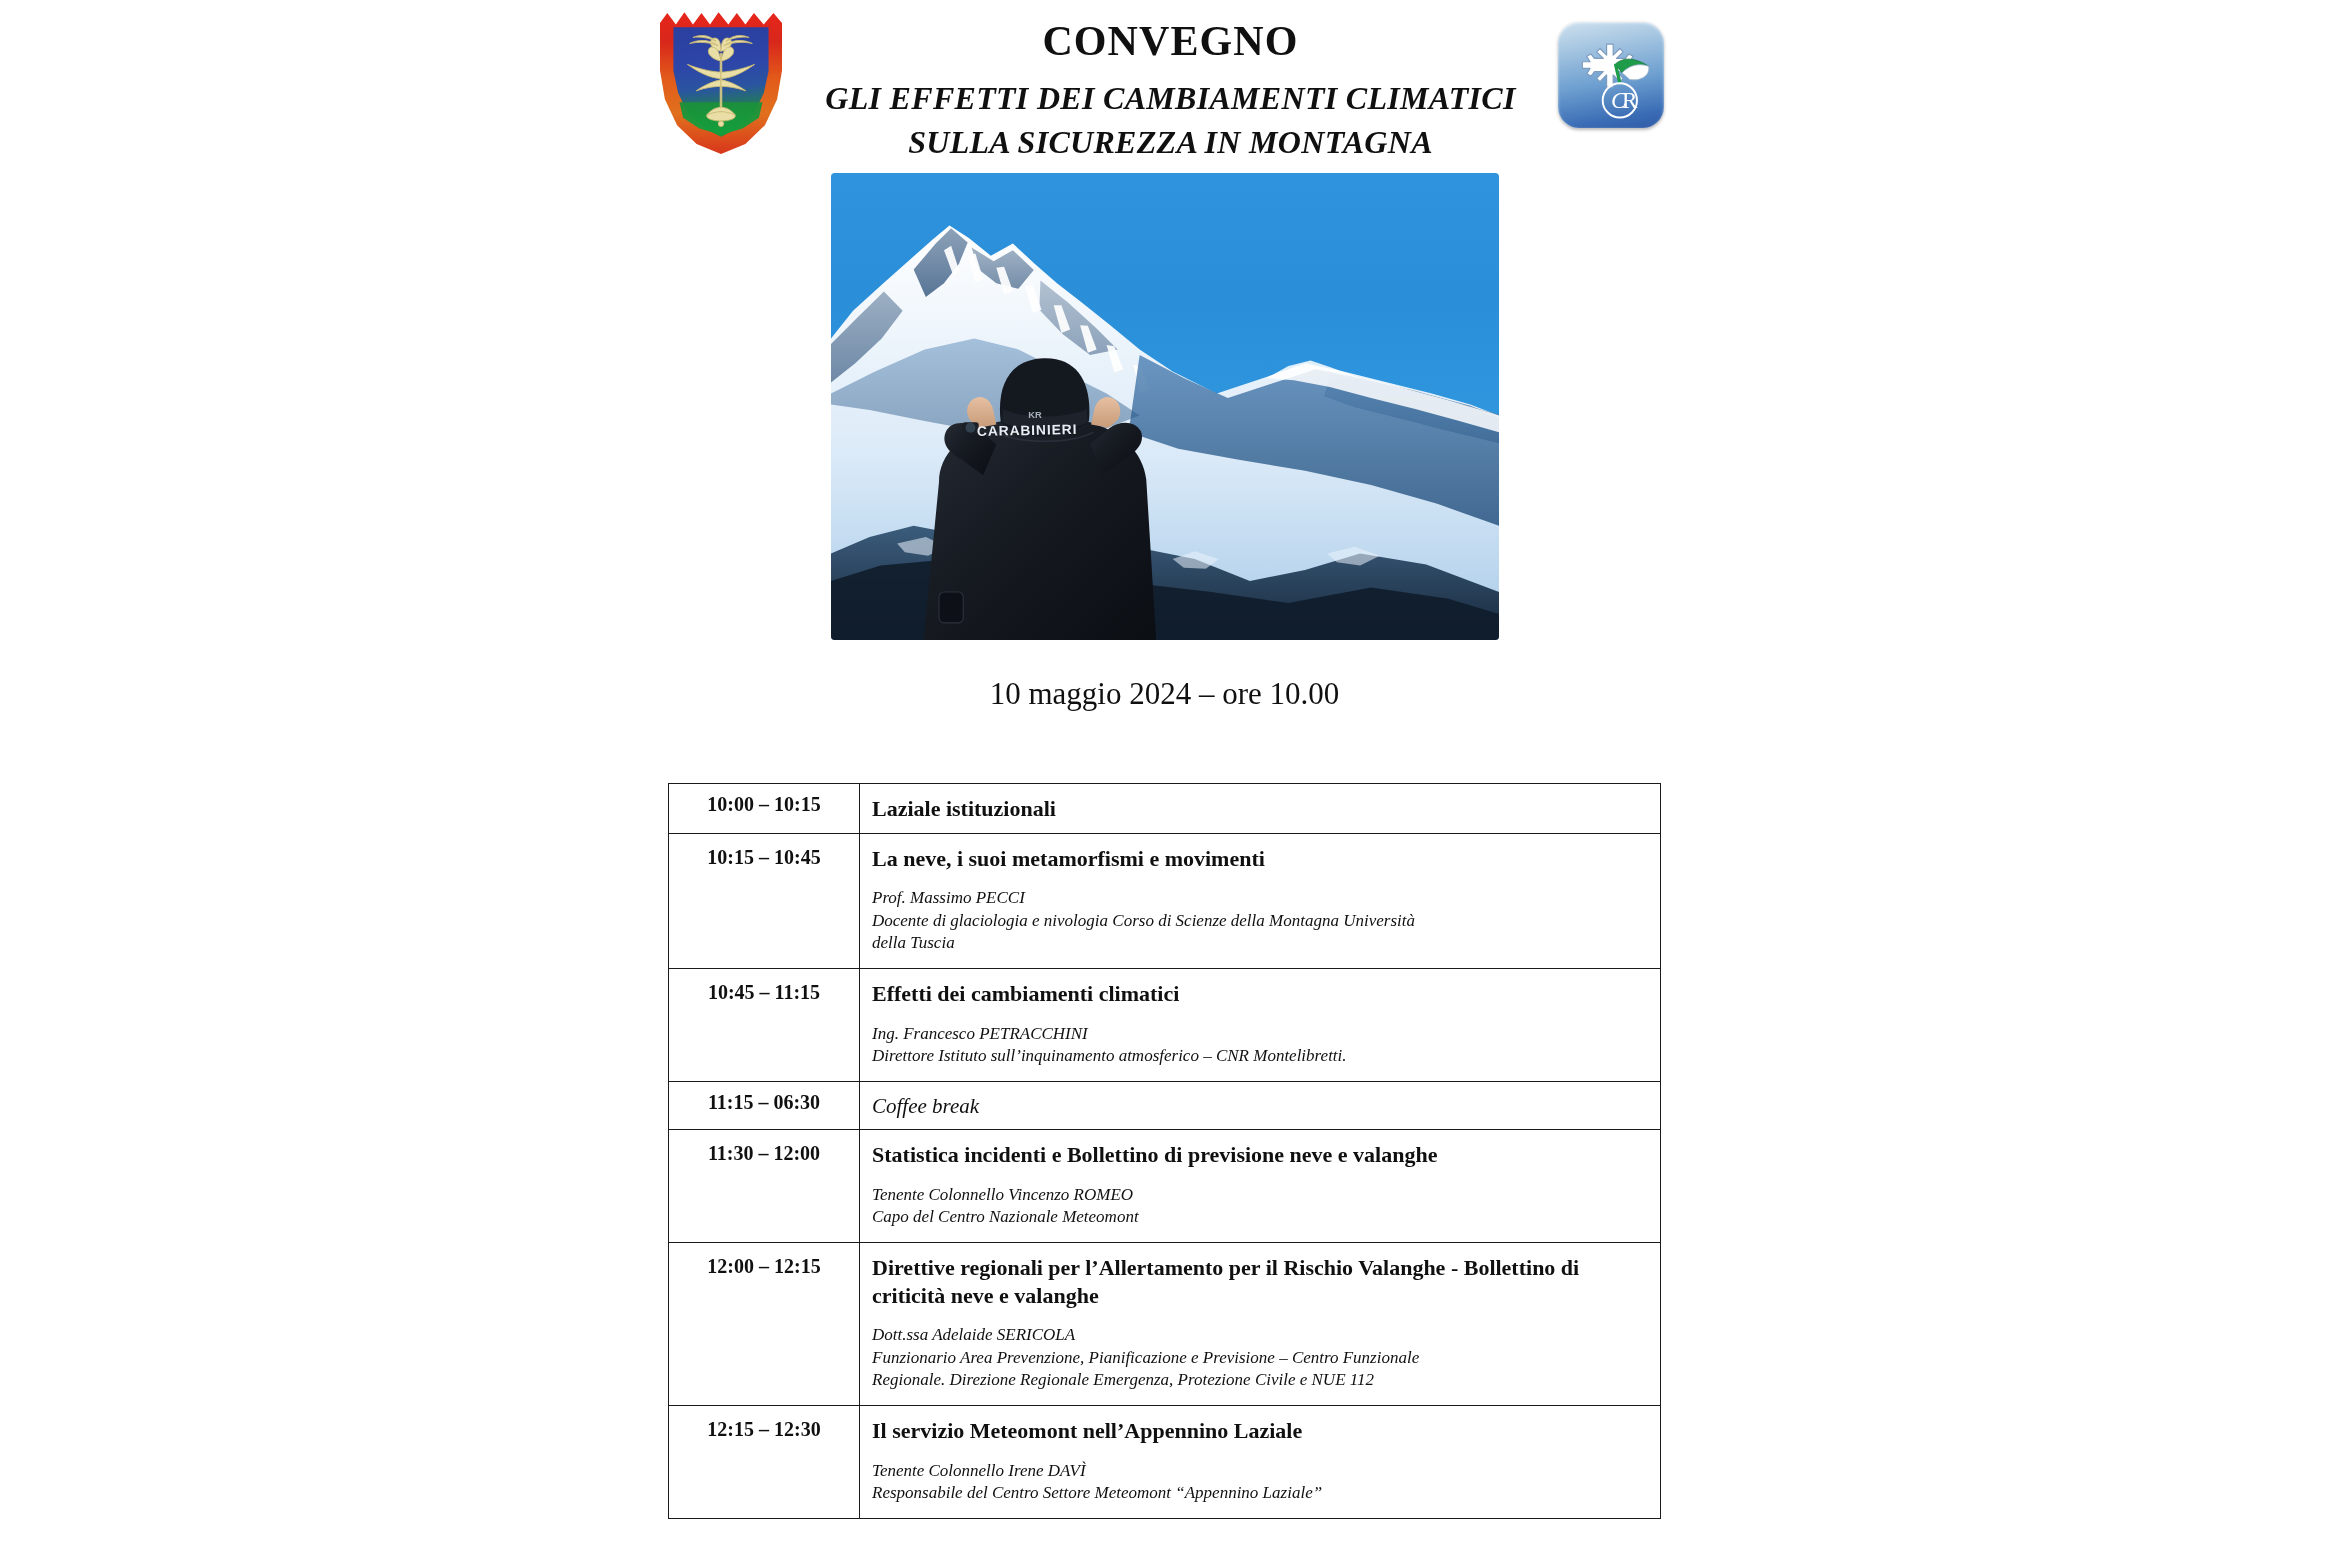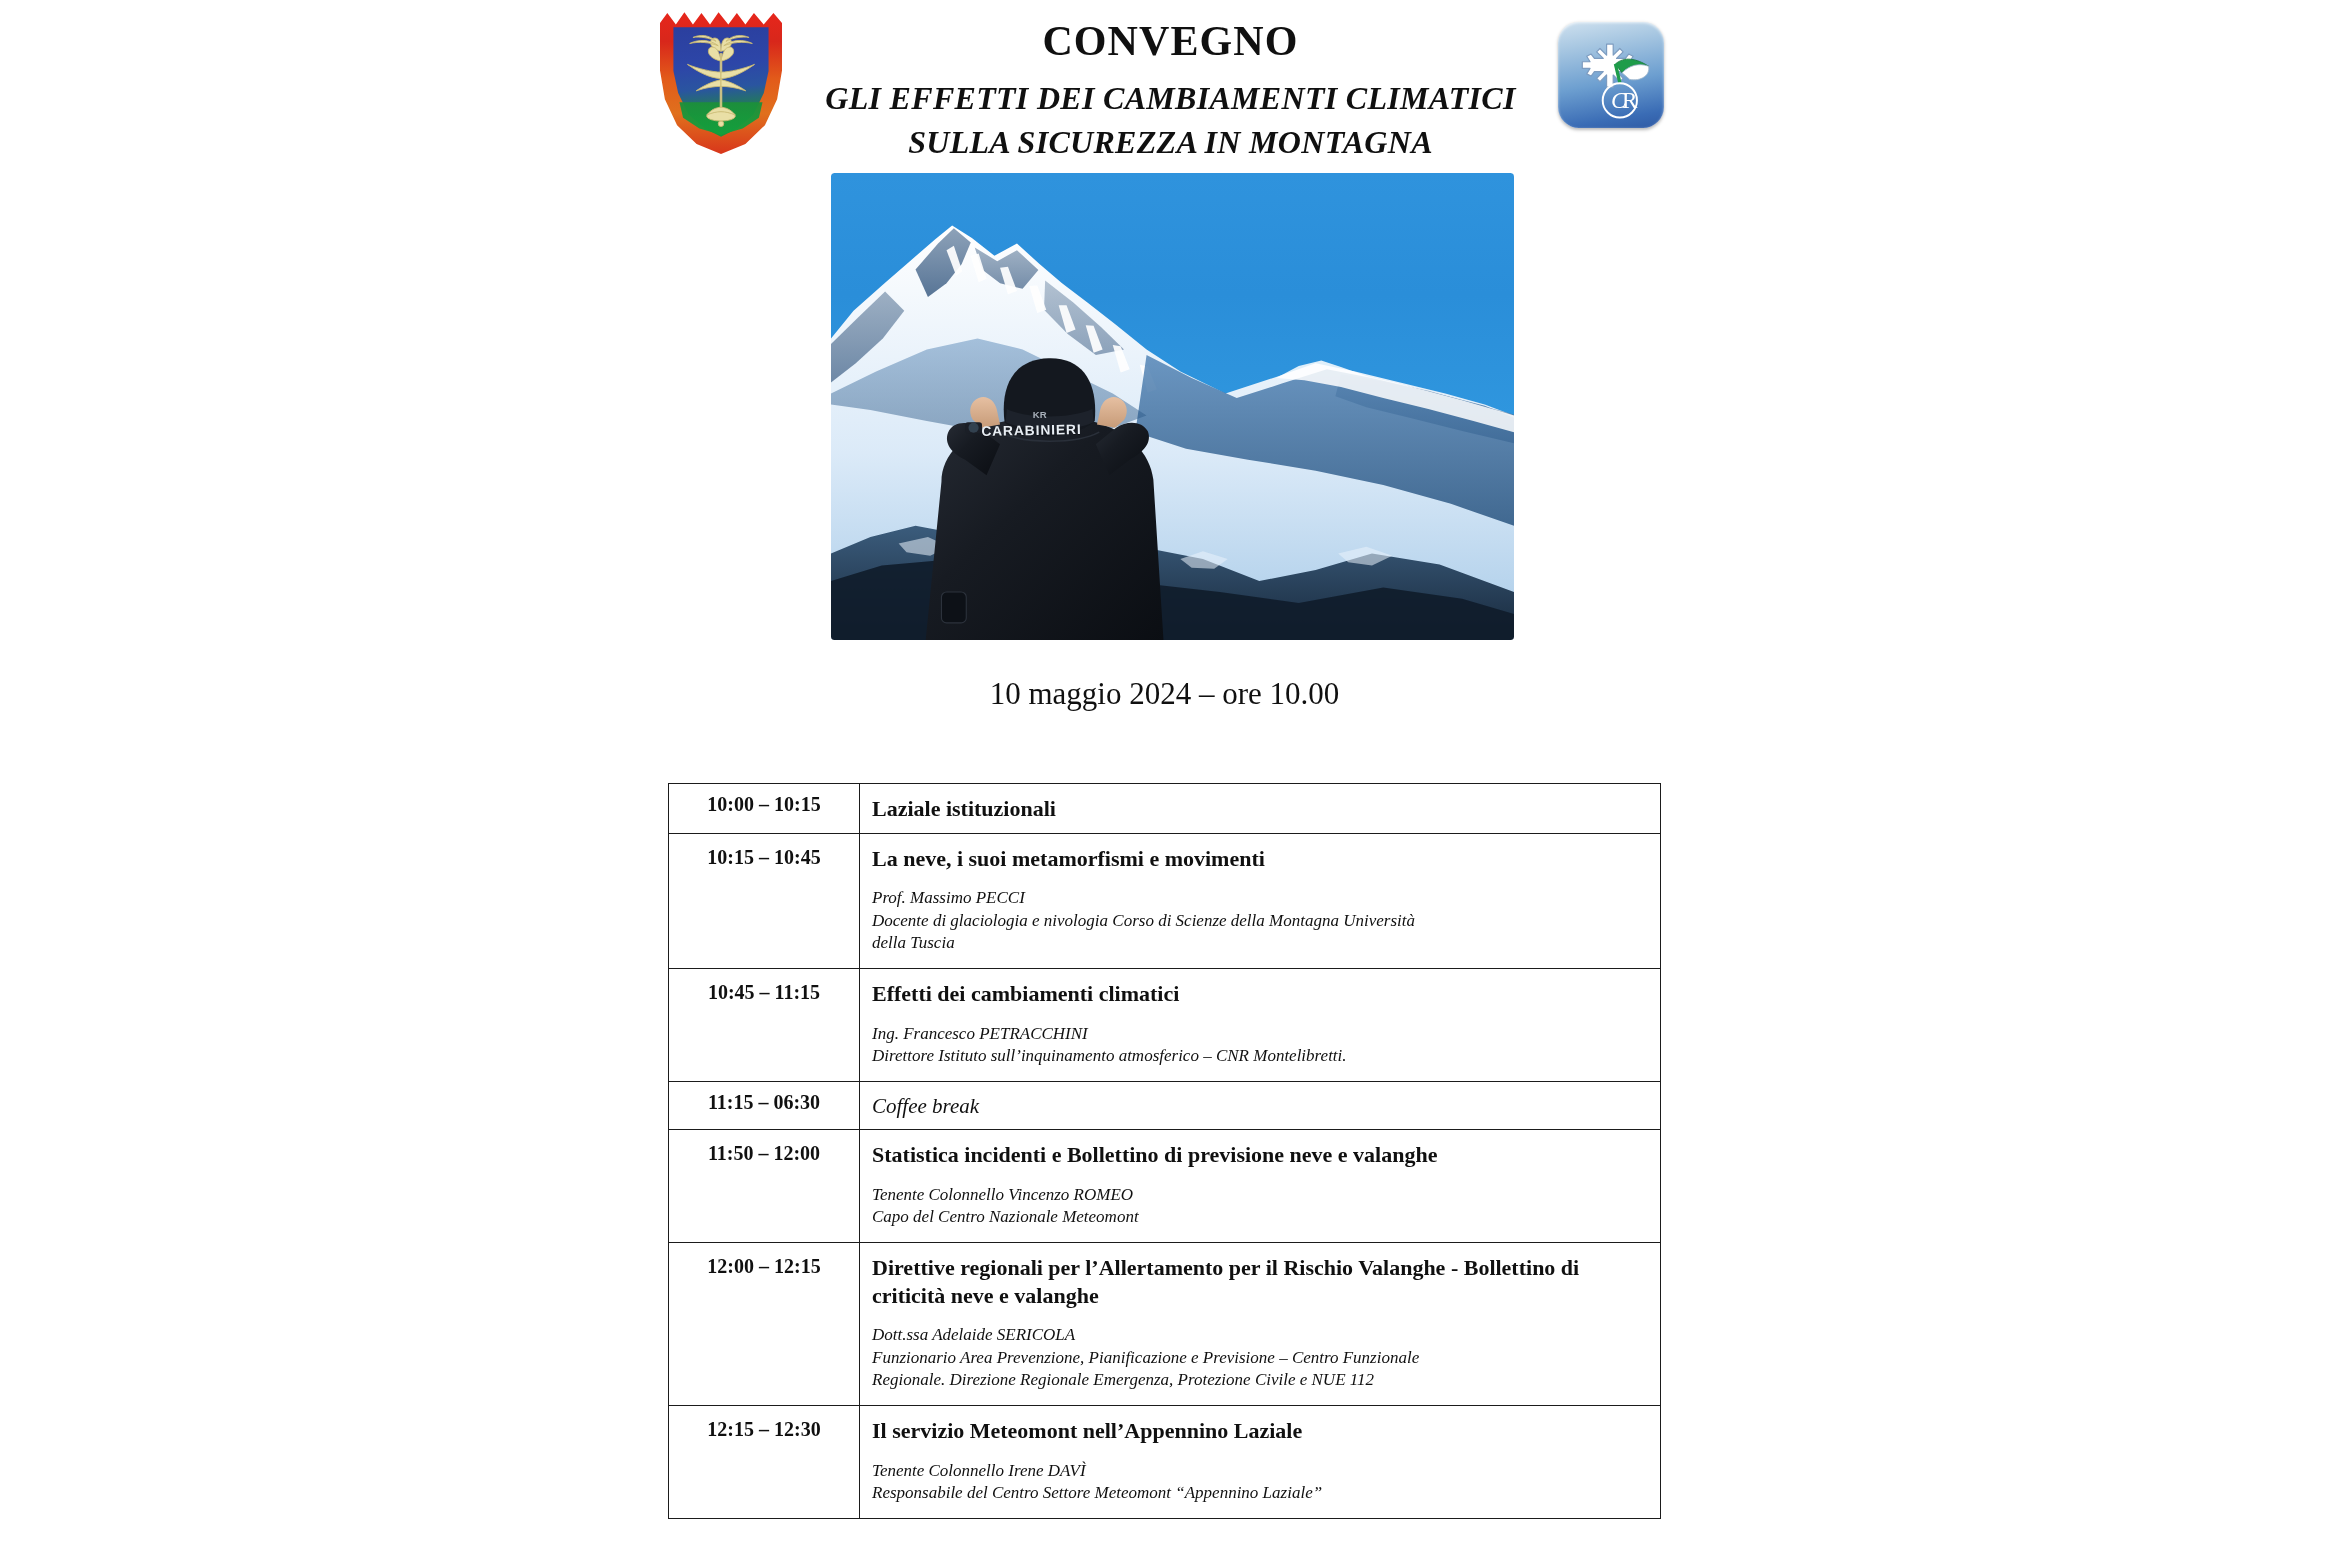--- a/index.html
+++ b/index.html
@@ -112,21 +112,20 @@
   }
   .photo {
     position: absolute;
     left: 7.7px; top: 7.7px;
     width: 668px;
     height: 467px;
     overflow: hidden;
     border-radius: 3.3px;
     -webkit-mask-image: radial-gradient(ellipse 103% 103% at 50% 50%, #000 86%, transparent 100%);
     mask-image: radial-gradient(ellipse 103% 103% at 50% 50%, #000 86%, transparent 100%);
-    padding-left: 15px;
   }
   .sky {
     position: absolute; inset: 0;
     background: linear-gradient(180deg,#2f93dd 0%, #2a8ed9 26%, #2f96de 52%, #3f9fe0 74%, #58aee6 100%);
   }
   .ridge-far {
     position: absolute; left: 0; top: 0; width: 100%; height: 100%;
   }
   .carab-figure { position: absolute; left: 0; top: 0; width: 100%; height: 100%; }
   .carab-label {
@@ -435,21 +434,21 @@
       </td>
       <td>
         <div class="cell-body">
           <p class="topic plain">Coffee break</p>
         </div>
       </td>
     </tr>
 
     <tr>
       <td>
-        <div class="cell-time">11:50 – 12:00</div>
+        <div class="cell-time">11:30 – 12:00</div>
       </td>
       <td>
         <div class="cell-body">
           <p class="topic">Statistica incidenti e Bollettino di previsione neve e valanghe</p>
           <div class="speaker-block">
             <p class="speaker-line">Tenente Colonnello Vincenzo ROMEO</p>
             <p class="speaker-line">Capo del Centro Nazionale Meteomont</p>
           </div>
         </div>
       </td>

